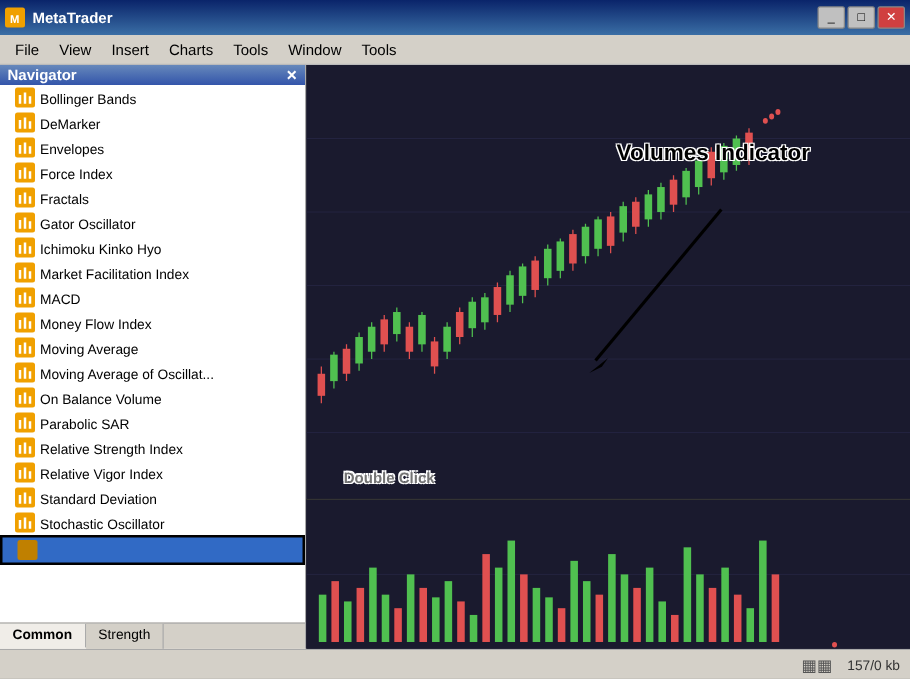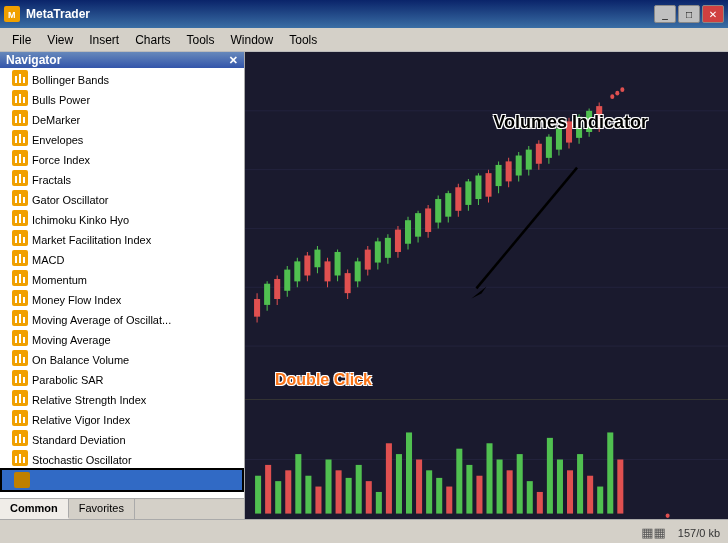--- a/index.html
+++ b/index.html
@@ -206,23 +206,23 @@
       right: 80px;
       font-size: 18px;
       font-weight: bold;
       color: #000;
       text-shadow: 1px 1px 0 white, -1px -1px 0 white, 1px -1px 0 white, -1px 1px 0 white;
     }
     .annotation-dbl {
       position: absolute;
       bottom: 10px;
       left: 30px;
-      font-size: 16px;
+      font-size: 12px;
       font-weight: bold;
-      color: #f97316;
+      color: #737373;
       text-shadow: 1px 1px 0 white, -1px -1px 0 white, 1px -1px 0 white, -1px 1px 0 white;
       margin-top: 38px;
     }
 
     
     .arrow-svg {
       position: absolute;
       top: 0;
       left: 0;
       width: 100%;
@@ -299,30 +299,20 @@
           <span>Bollinger Bands</span>
         </div>
         <div class="nav-item">
           <span class="nav-icon">
             <svg width="12" height="12" viewBox="0 0 12 12">
               <rect x="1" y="4" width="2" height="7" fill="white"></rect>
               <rect x="5" y="2" width="2" height="9" fill="white"></rect>
               <rect x="9" y="5" width="2" height="6" fill="white"></rect>
             </svg>
           </span>
-          <span>Bulls Power</span>
-        </div>
-        <div class="nav-item">
-          <span class="nav-icon">
-            <svg width="12" height="12" viewBox="0 0 12 12">
-              <rect x="1" y="4" width="2" height="7" fill="white"></rect>
-              <rect x="5" y="2" width="2" height="9" fill="white"></rect>
-              <rect x="9" y="5" width="2" height="6" fill="white"></rect>
-            </svg>
-          </span>
           <span>DeMarker</span>
         </div>
         <div class="nav-item">
           <span class="nav-icon">
             <svg width="12" height="12" viewBox="0 0 12 12">
               <rect x="1" y="4" width="2" height="7" fill="white"></rect>
               <rect x="5" y="2" width="2" height="9" fill="white"></rect>
               <rect x="9" y="5" width="2" height="6" fill="white"></rect>
             </svg>
           </span>
@@ -389,51 +379,41 @@
           <span>MACD</span>
         </div>
         <div class="nav-item">
           <span class="nav-icon">
             <svg width="12" height="12" viewBox="0 0 12 12">
               <rect x="1" y="4" width="2" height="7" fill="white"></rect>
               <rect x="5" y="2" width="2" height="9" fill="white"></rect>
               <rect x="9" y="5" width="2" height="6" fill="white"></rect>
             </svg>
           </span>
-          <span>Momentum</span>
-        </div>
-        <div class="nav-item">
-          <span class="nav-icon">
-            <svg width="12" height="12" viewBox="0 0 12 12">
-              <rect x="1" y="4" width="2" height="7" fill="white"></rect>
-              <rect x="5" y="2" width="2" height="9" fill="white"></rect>
-              <rect x="9" y="5" width="2" height="6" fill="white"></rect>
-            </svg>
-          </span>
           <span>Money Flow Index</span>
         </div>
         <div class="nav-item">
           <span class="nav-icon">
             <svg width="12" height="12" viewBox="0 0 12 12">
               <rect x="1" y="4" width="2" height="7" fill="white"></rect>
               <rect x="5" y="2" width="2" height="9" fill="white"></rect>
               <rect x="9" y="5" width="2" height="6" fill="white"></rect>
             </svg>
           </span>
+          <span>Moving Average</span>
+        </div>
+        <div class="nav-item">
+          <span class="nav-icon">
+            <svg width="12" height="12" viewBox="0 0 12 12">
+              <rect x="1" y="4" width="2" height="7" fill="white"></rect>
+              <rect x="5" y="2" width="2" height="9" fill="white"></rect>
+              <rect x="9" y="5" width="2" height="6" fill="white"></rect>
+            </svg>
+          </span>
           <span>Moving Average of Oscillat...</span>
-        </div>
-        <div class="nav-item">
-          <span class="nav-icon">
-            <svg width="12" height="12" viewBox="0 0 12 12">
-              <rect x="1" y="4" width="2" height="7" fill="white"></rect>
-              <rect x="5" y="2" width="2" height="9" fill="white"></rect>
-              <rect x="9" y="5" width="2" height="6" fill="white"></rect>
-            </svg>
-          </span>
-          <span>Moving Average</span>
         </div>
         <div class="nav-item">
           <span class="nav-icon">
             <svg width="12" height="12" viewBox="0 0 12 12">
               <rect x="1" y="4" width="2" height="7" fill="white"></rect>
               <rect x="5" y="2" width="2" height="9" fill="white"></rect>
               <rect x="9" y="5" width="2" height="6" fill="white"></rect>
             </svg>
           </span>
           <span>On Balance Volume</span>
@@ -487,21 +467,21 @@
             </svg>
           </span>
           <span>Stochastic Oscillator</span>
         </div>
         <div class="nav-item selected">
           <span class="nav-icon selected-icon"></span>
         </div>
       </div>
     <div class="navigator-tabs">
       <div class="nav-tab active">Common</div>
-      <div class="nav-tab">Favorites</div>
+      <div class="nav-tab">Strength</div>
     </div>
   </div>
 
   <div class="chart-area">
     <div class="chart-main">
       
       <svg class="chart-svg" viewBox="0 0 480 295" preserveAspectRatio="none">
 
         <rect width="480" height="295" fill="#1a1a2e"></rect>
 

